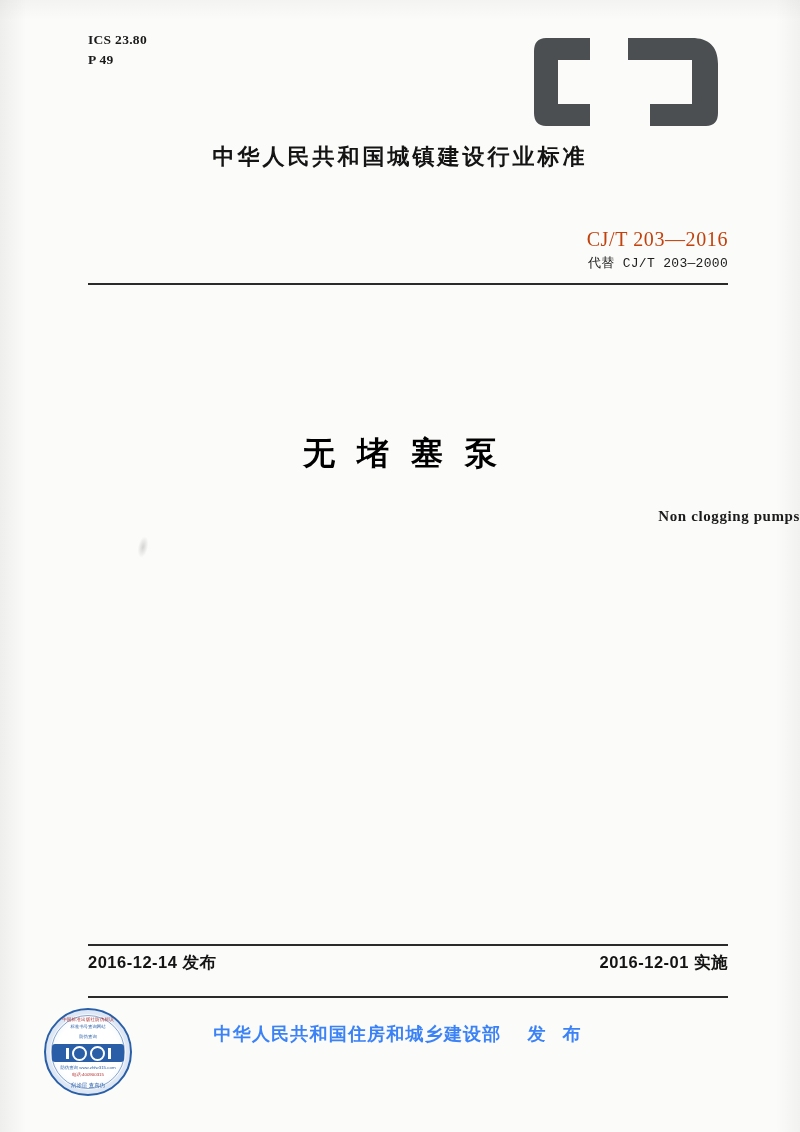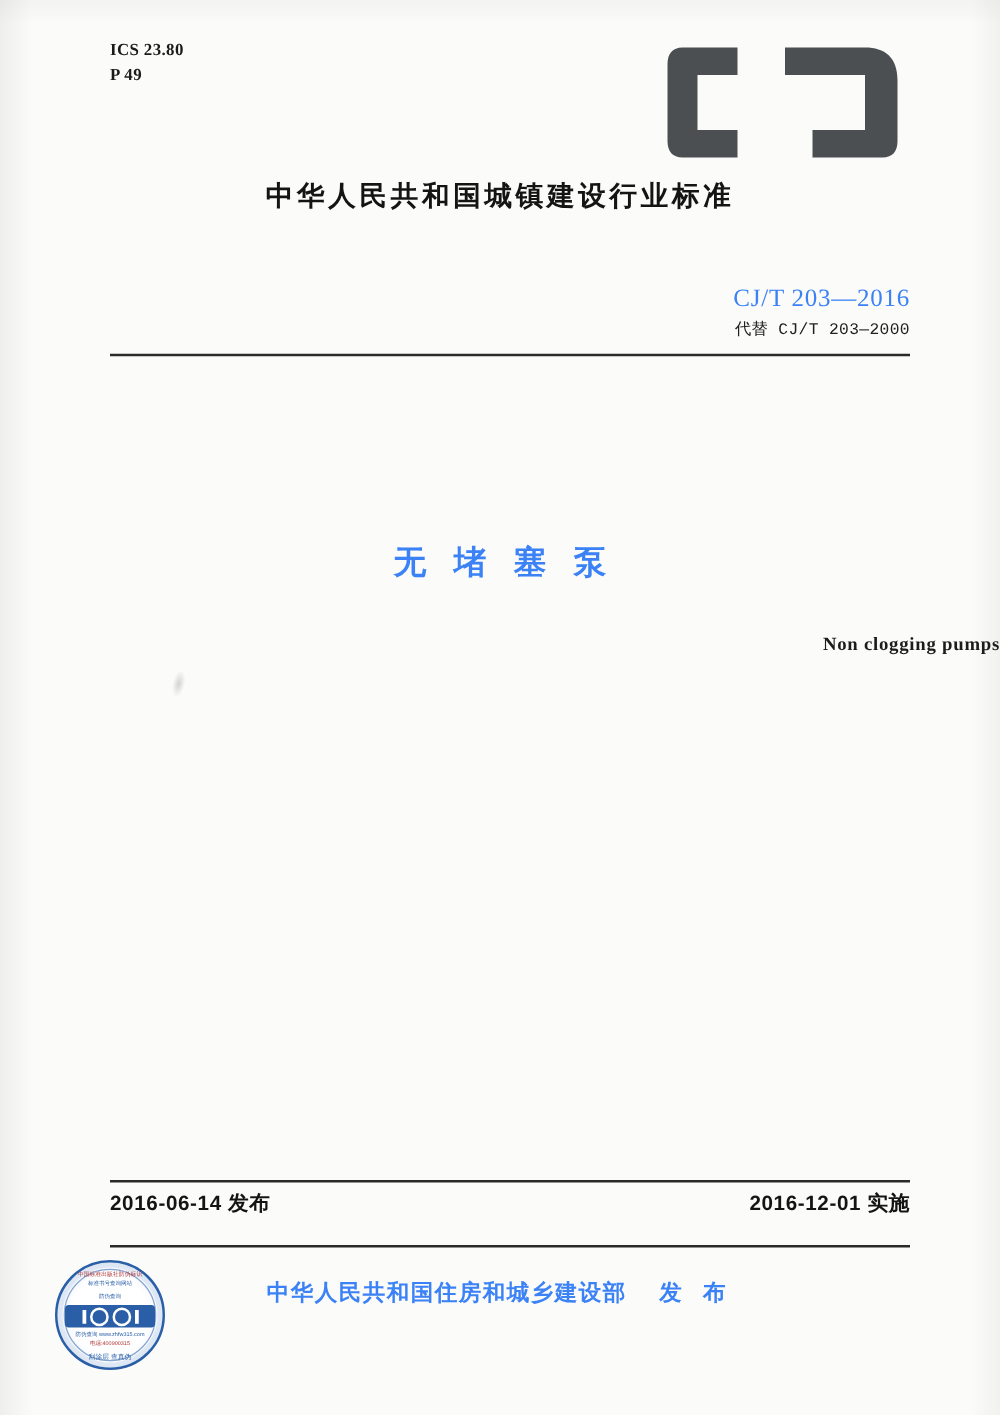--- a/index.html
+++ b/index.html
@@ -63,21 +63,21 @@
   .std-no {
     position: absolute;
     right: 72px;
     top: 228px;
     text-align: right;
   }
   .std-no .num {
     font-family: "Liberation Serif", serif;
     font-size: 20px;
     letter-spacing: 0.6px;
-    color: #3b82f6;
+    color: #c2410c;
     text-align: right;
   }
   .std-no .replace {
     font-family: Liberation Mono, monospace;
     font-size: 13px;
     letter-spacing: 0.3px;
     color: #202020;
     margin-top: 3px;
   }
 
@@ -90,24 +90,24 @@
   }
 
   .doc-title-cn {
     position: absolute;
     left: 0;
     right: 0;
     top: 432px;
     text-align: center;
     font-family: "Liberation Sans", sans-serif;
     font-weight: bold;
-    font-size: 26px;
+    font-size: 32px;
     letter-spacing: 22px;
     text-indent: 22px;
-    color: #3b82f6;
+    color: #000000;
   }
 
   .doc-title-en {
     position: absolute;
     left: 0;
     right: 0;
     top: 508px;
     text-align: right;
     font-family: "Liberation Serif", serif;
     font-weight: bold;
@@ -304,21 +304,21 @@
   <div class="rule-top"></div>
 
   <div class="doc-title-cn">无堵塞泵</div>
   <div class="doc-title-en">Non clogging pumps</div>
 
   <div class="smudge"></div>
 
   <div class="rule-bottom"></div>
 
   <div class="issue-row">
-    <span>2016-06-14 发布</span>
+    <span>2016-12-14 发布</span>
     <span>2016-12-01 实施</span>
   </div>
 
   <div class="rule-bottom2"></div>
 
   <div class="publisher">
     <span>中华人民共和国住房和城乡建设部</span><span class="pub-verb">发 布</span>
   </div>
 
   <div class="seal">

